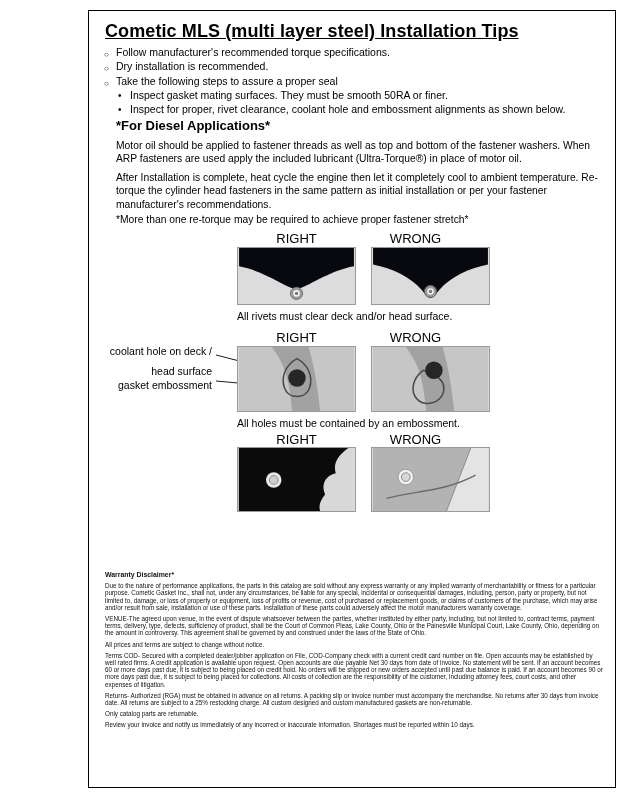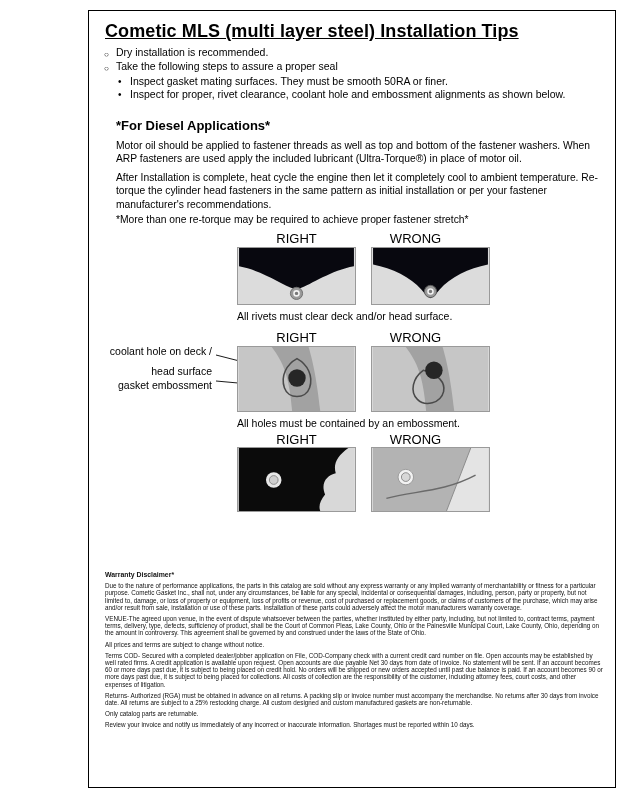--- a/index.html
+++ b/index.html
@@ -48,20 +48,24 @@
 </style>
 </head>
 <body>
 
 <div class="page">
   <div class="frame"></div>
 
   <h1 class="title">Cometic MLS (multi layer steel) Installation Tips</h1>
 
   <div class="tips">
+    <div class="tip">
+      <span class="marker m1"></span>
+      <span>Follow manufacturer's recommended torque specifications.</span>
+    </div>
     <div class="tip">
       <span class="marker m1"></span>
       <span>Dry installation is recommended.</span>
     </div>
     <div class="tip">
       <span class="marker m1"></span>
       <span>Take the following steps to assure a proper seal</span>
     </div>
     <div class="tip sub">
       <span class="marker m2"></span>

